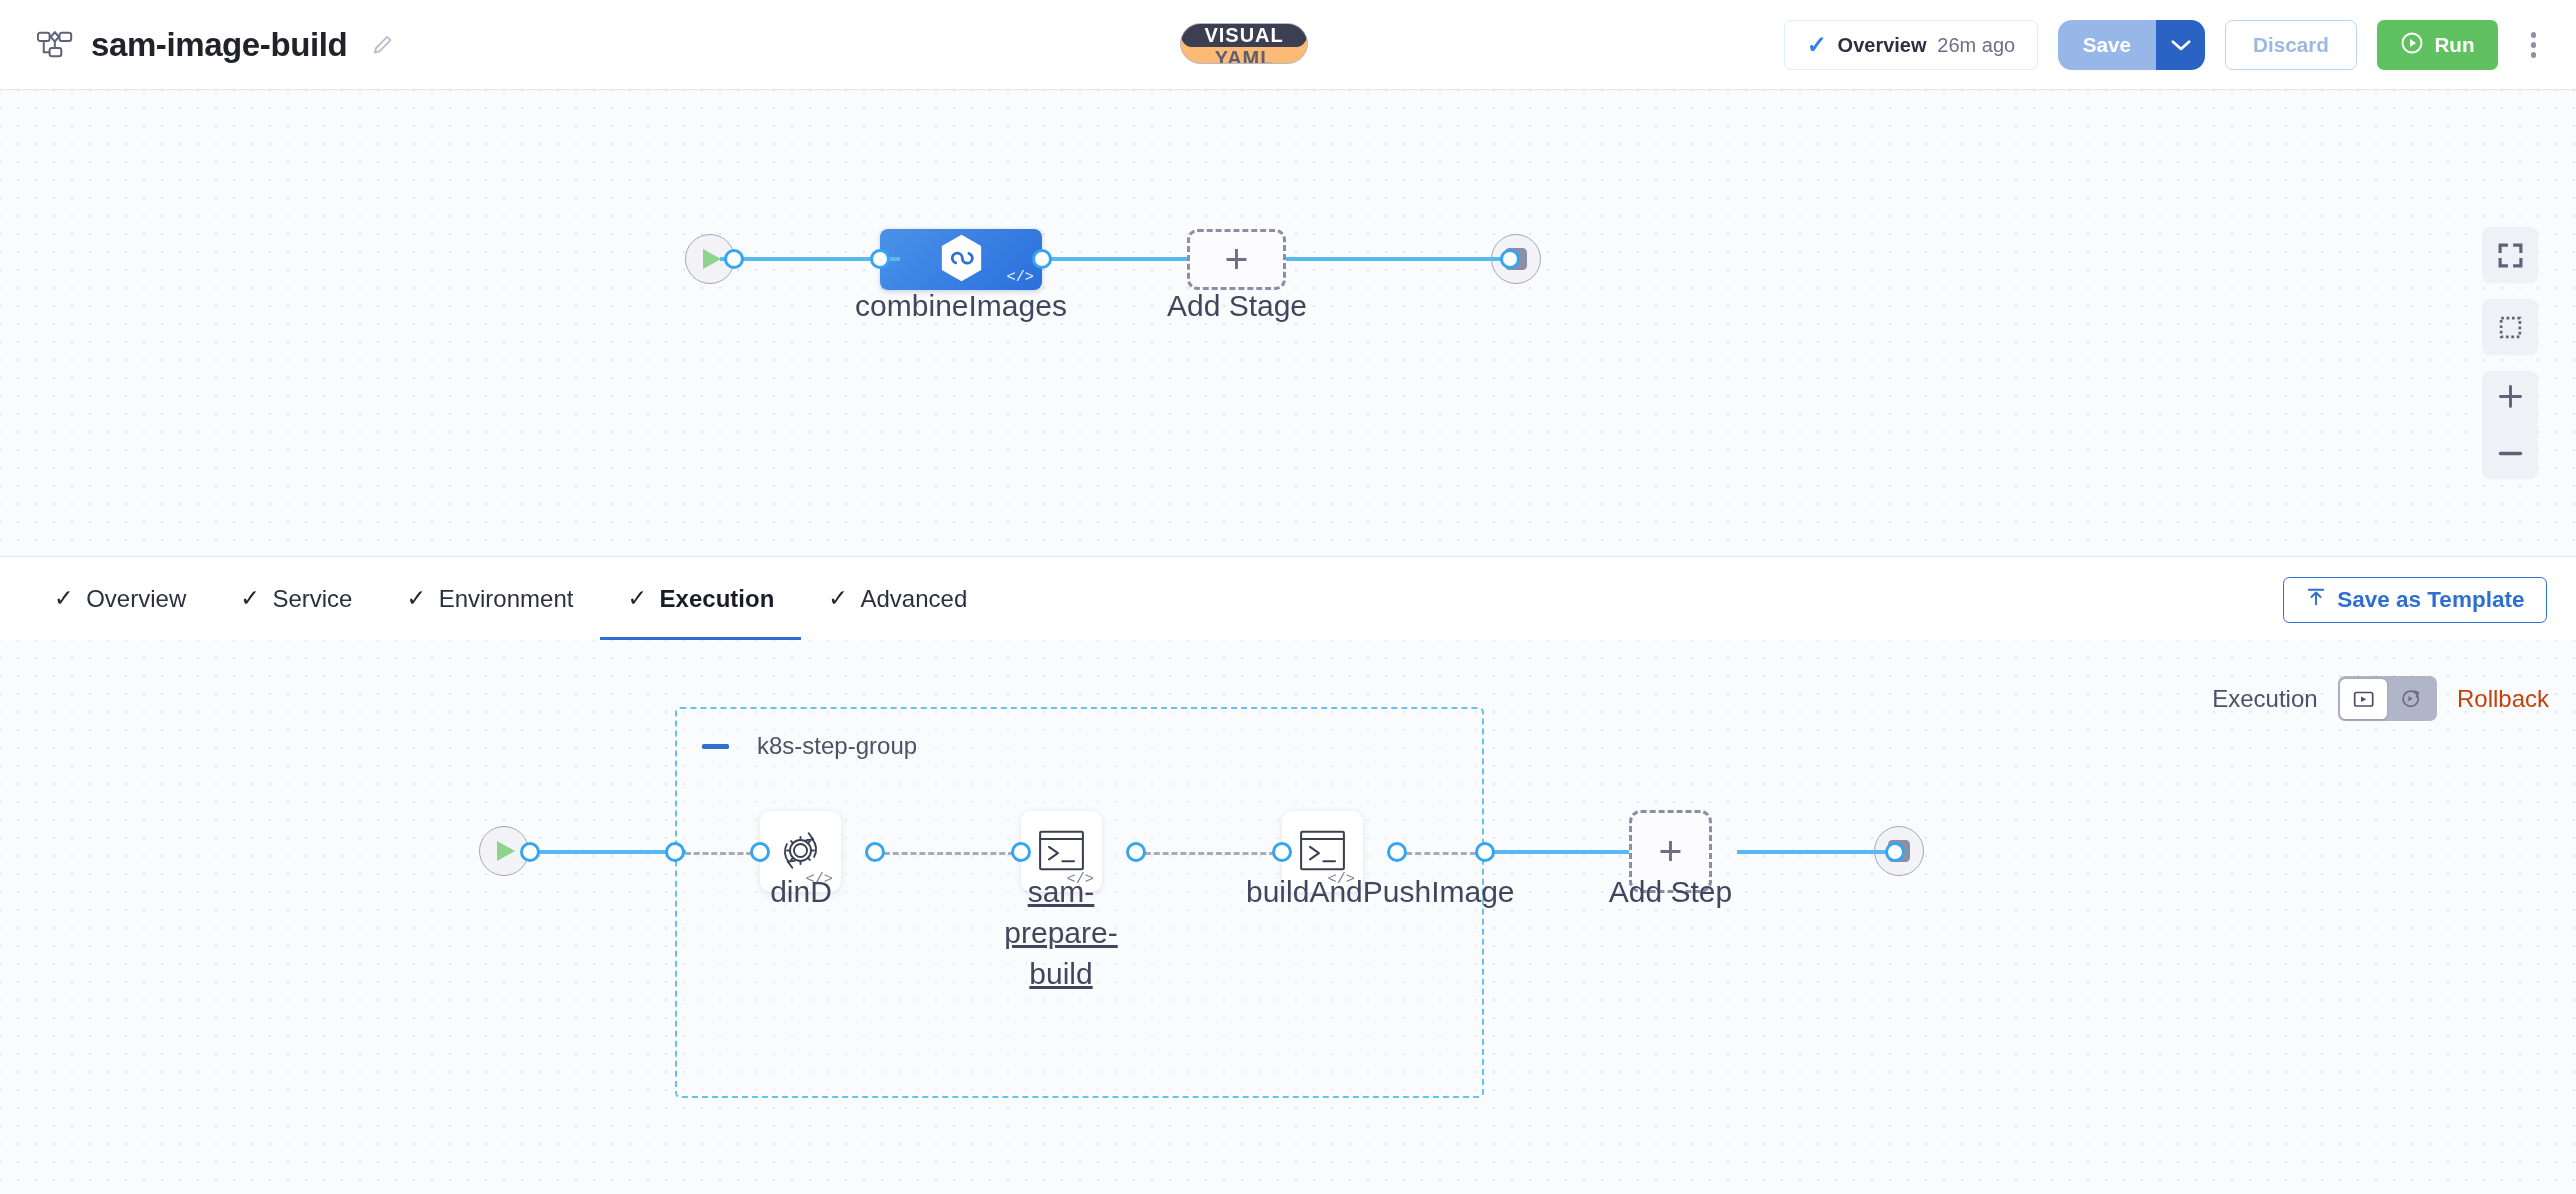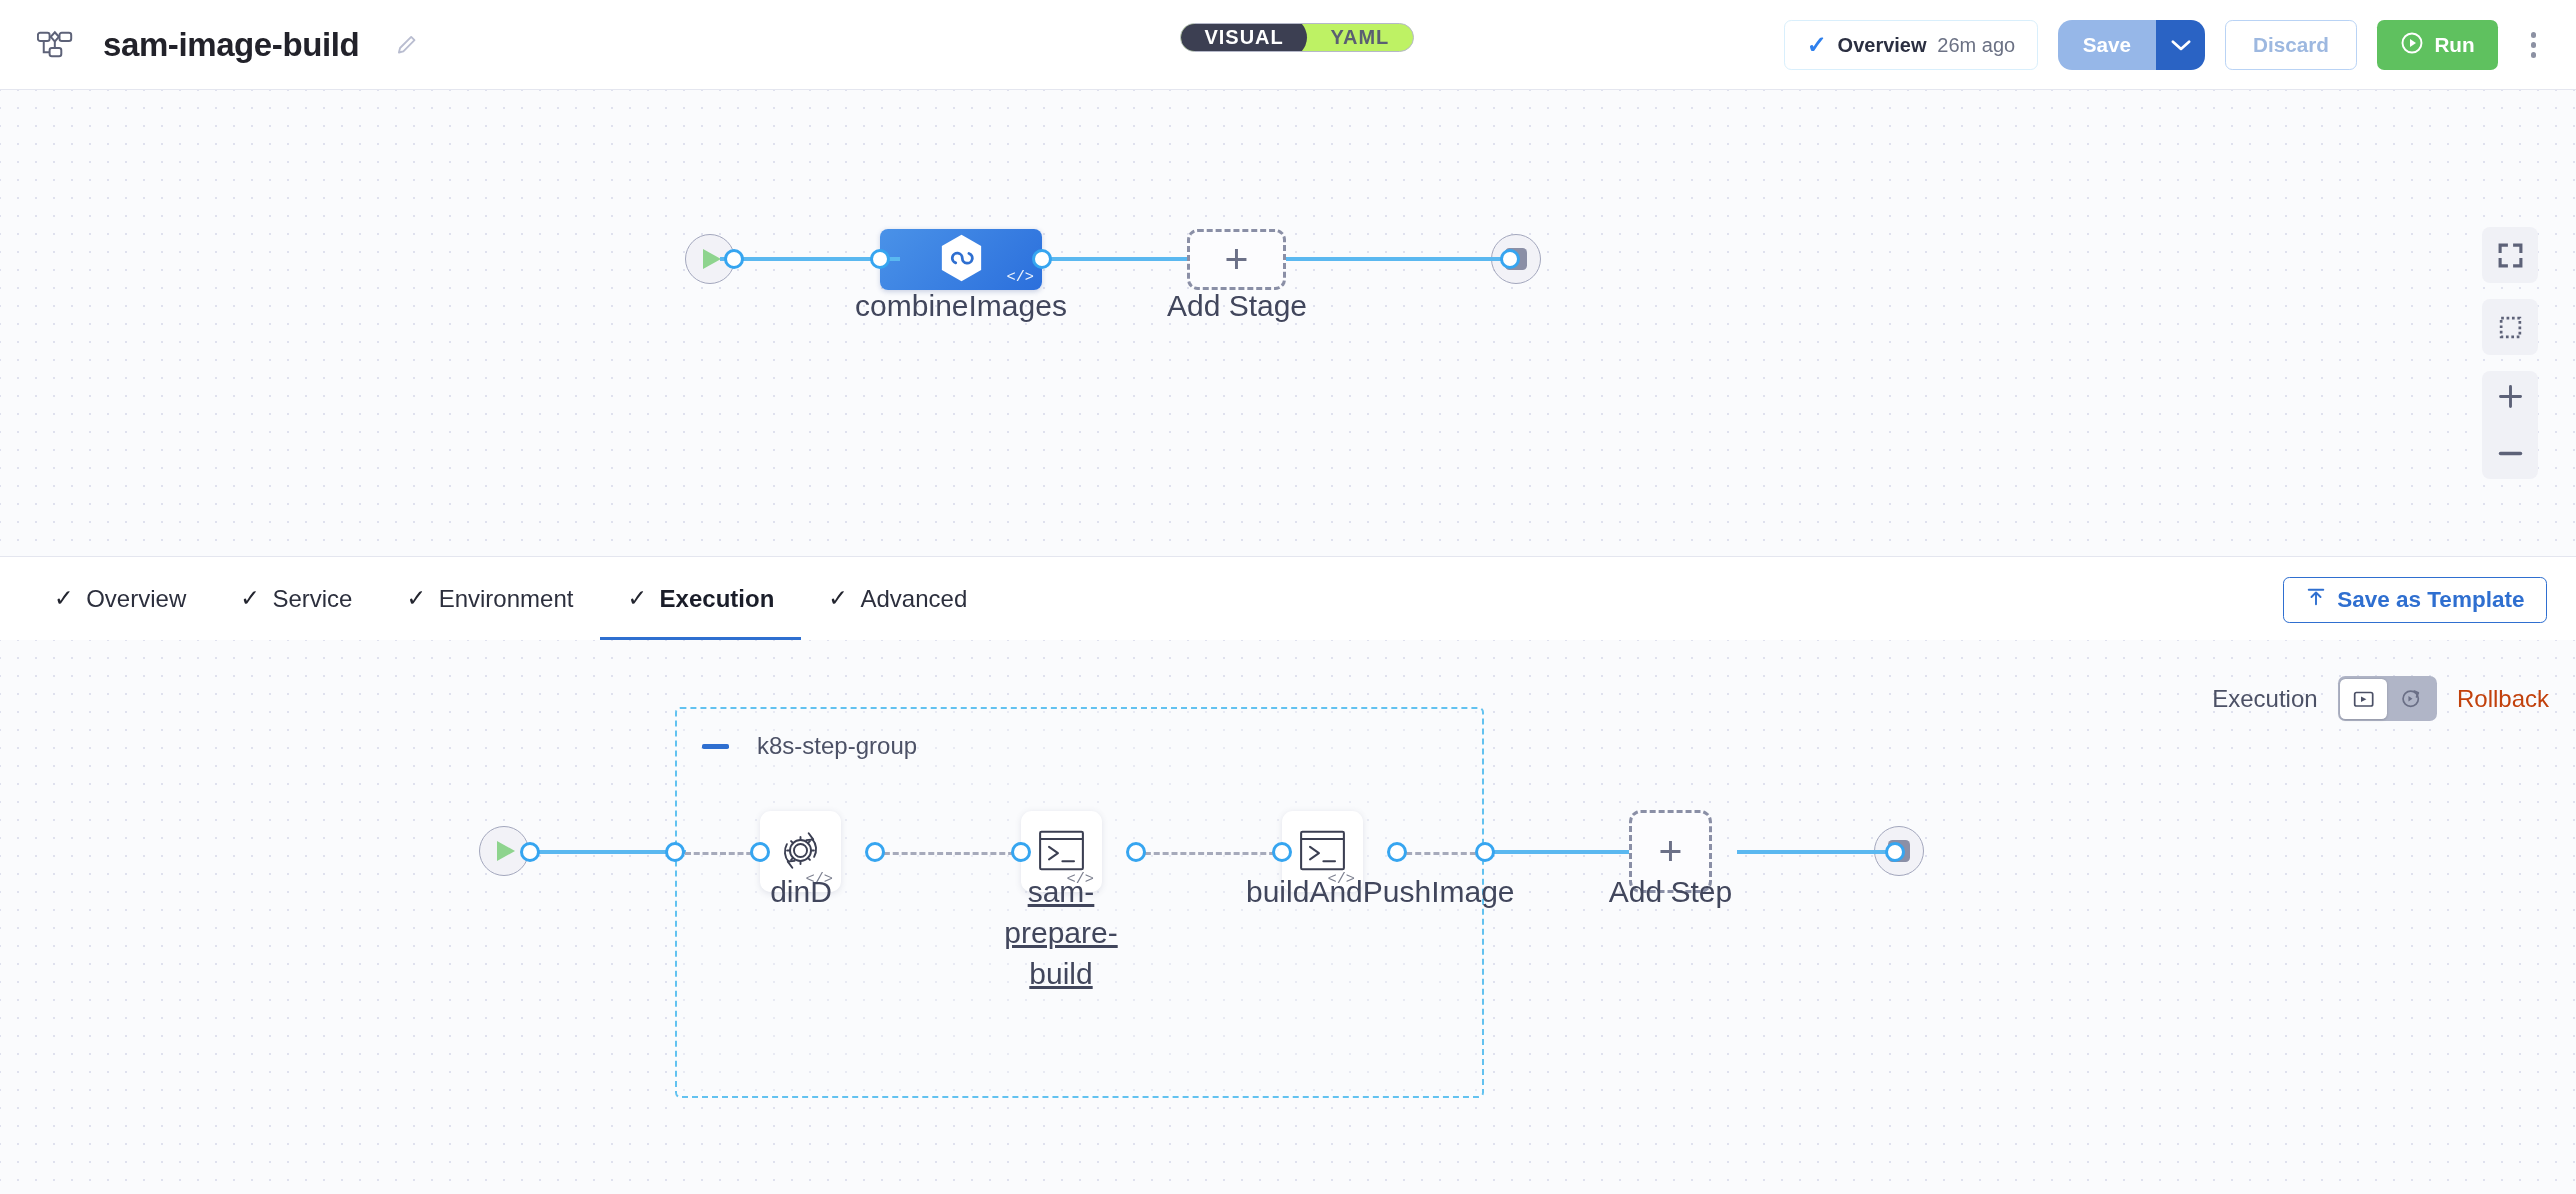--- a/index.html
+++ b/index.html
@@ -12,35 +12,35 @@
   .page { position: relative; width: 2576px; height: 1194px; }
 
   
   .header {
     position: absolute; top: 0; left: 0;
     width: 2576px; height: 90px;
     background: #ffffff;
     border-bottom: 0.9px solid #e4e6ef;
     display: flex; align-items: center;
   }
-  .hdr-left { display: flex; align-items: center; padding-left: 34px; gap: 28px; }
+  .hdr-left { display: flex; align-items: center; padding-left: 34px; gap: 16px; }
   .pipeline-icon { width: 41px; height: 41px; display: flex; align-items: center; justify-content: center; }
   .pipeline-title {
     font-size: 33px; font-weight: bold; color: #22222a;
     letter-spacing: -0.4px; white-space: nowrap;
   }
   .edit-pencil { width: 31px; height: 31px; margin-left: 3.6px; display:flex; align-items:center; justify-content:center; cursor: pointer; }
 
   .hdr-center {
     position: absolute; left: 1180px; top: 23.4px;
   }
   .seg-toggle {
     display: inline-flex; align-items: center;
     border: 0.9px solid #b5b8c9; border-radius: 899px;
-    background: #bef264; height: 29px; overflow: hidden;
+    background: #fdba74; height: 41px; overflow: hidden; flex-direction: column;
   }
   .seg-opt {
     font-size: 20px; font-weight: bold; letter-spacing: 1px;
     padding: 0 23.4px; height: 41px; display: flex; align-items: center;
     color: #5a5f72; cursor: pointer; border-radius: 899px;
   }
   .seg-opt.active { background: #3c3f52; color: #ffffff; }
 
   .hdr-right {
     position: absolute; right: 27px; top: 0; height: 90px;

